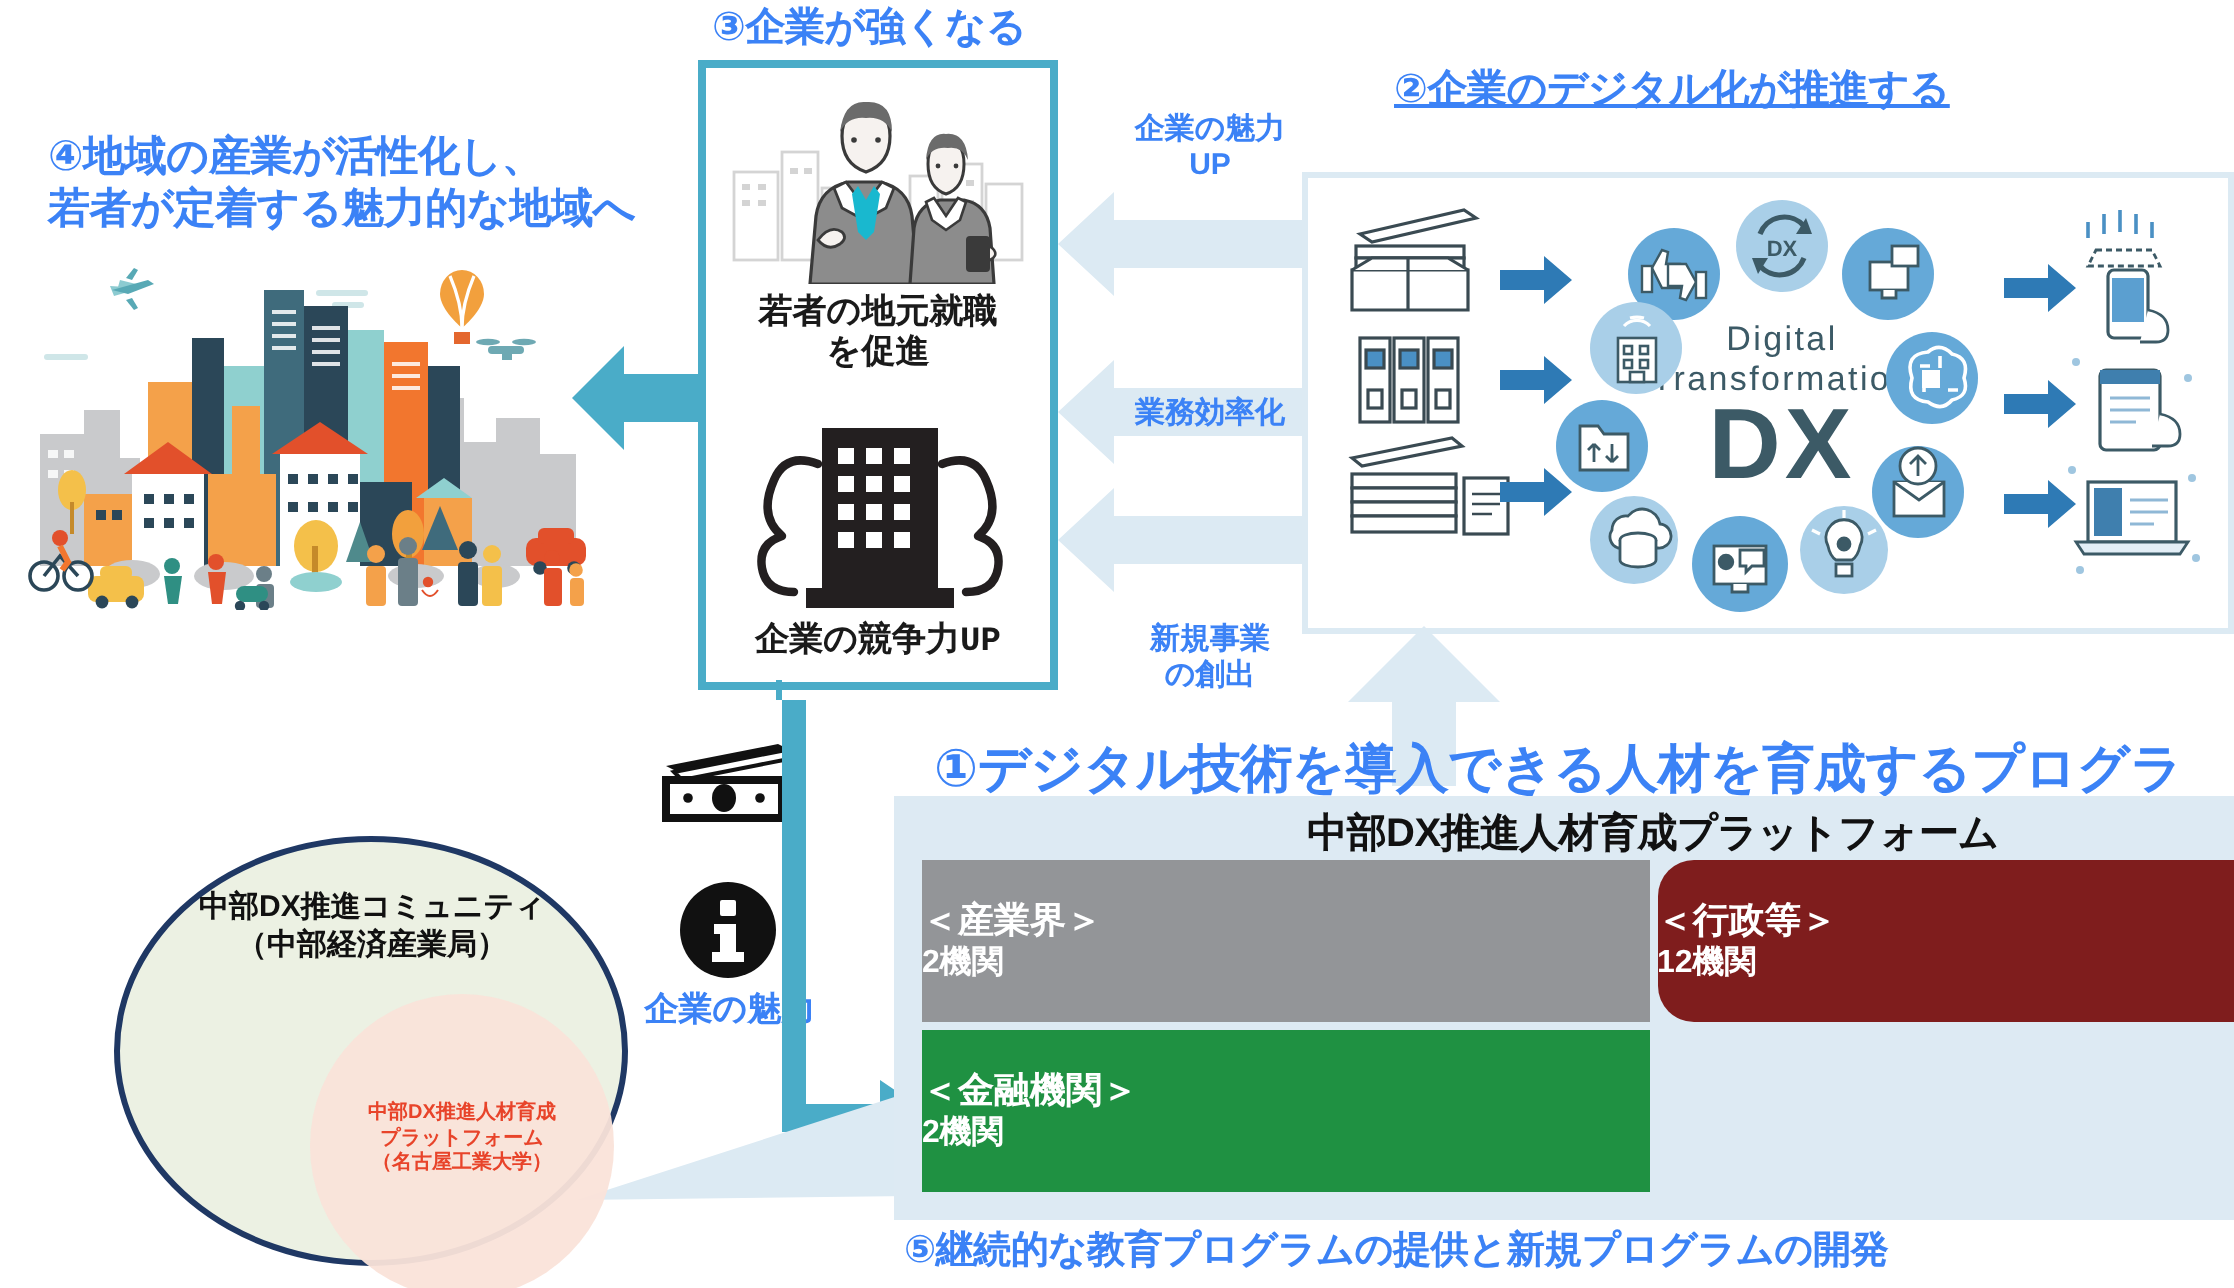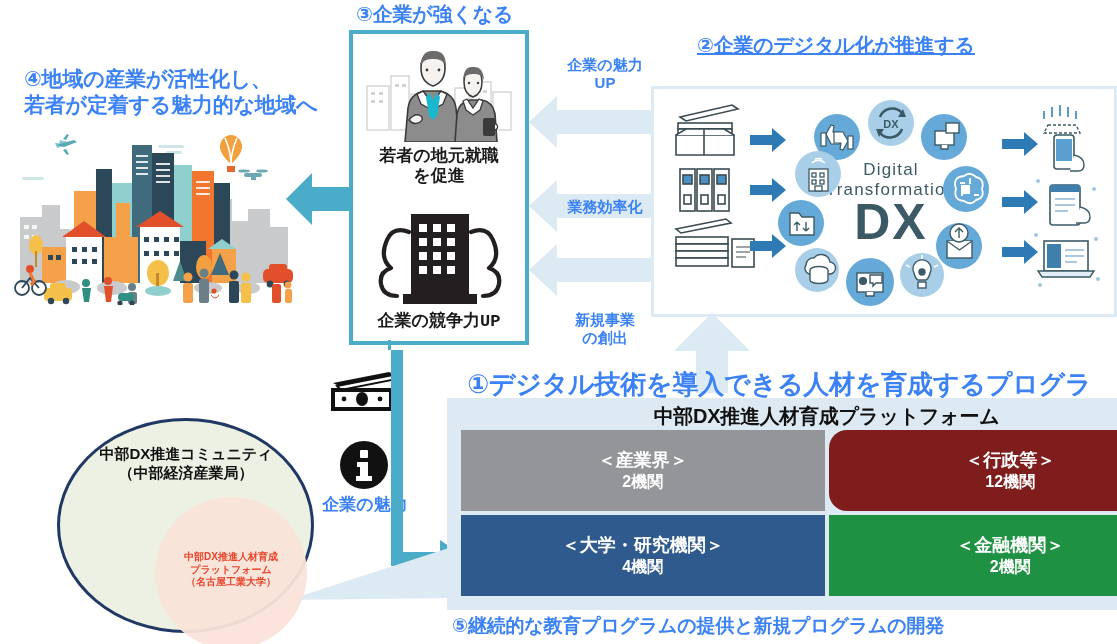--- a/index.html
+++ b/index.html
@@ -38,21 +38,21 @@
   #platform {
     left:447px; top:398px; width:759px; height:212px;
     background:#ddeaf3;
   }
   #platform-title {
     text-align:center; font-weight:bold; color:#111;
     font-size:20px; padding-top:5px; letter-spacing:-.3px;
   }
   .cells { display:grid; grid-template-columns:1fr 1fr; grid-template-rows:1fr 1fr;
            gap:4px; padding:0 14px 10px 14px; height:176px; }
-  .cell { display:flex; flex-direction:column; align-items:center; justify-content:center;
+  .cell { display:flex; flex-direction:column; align-items:flex-start; justify-content:center;
           color:#ffffff; font-weight:bold; line-height:1.2; }
   .cell .c-name { font-size:18px; }
   .cell .c-num  { font-size:16px; }
 
   
   #commCircle {
     left:57px; top:418px; width:257px; height:215px;
     border:3px solid #1f3864; border-radius:50%;
     background:#ecf1e3;
   }
@@ -611,24 +611,20 @@
   <div id="platform-title">中部DX推進人材育成プラットフォーム</div>
   <div class="cells">
     <div class="cell" style="background:#939598;">
       <div class="c-name">＜産業界＞</div>
       <div class="c-num">2機関</div>
     </div>
     <div class="cell" style="background:#7f1d1d;border-radius:18px;">
       <div class="c-name">＜行政等＞</div>
       <div class="c-num">12機関</div>
     </div>
-    <div class="cell" style="background:#2e5a8e;">
-      <div class="c-name">＜大学・研究機関＞</div>
-      <div class="c-num">4機関</div>
-    </div>
     <div class="cell" style="background:#1f9142;">
       <div class="c-name">＜金融機関＞</div>
       <div class="c-num">2機関</div>
     </div>
   </div>
 </div>
 
 <div class="abs red-head" style="left:452px; top:614px; font-size:19px;">⑤継続的な教育プログラムの提供と新規プログラムの開発</div>
 
 </body></html>

